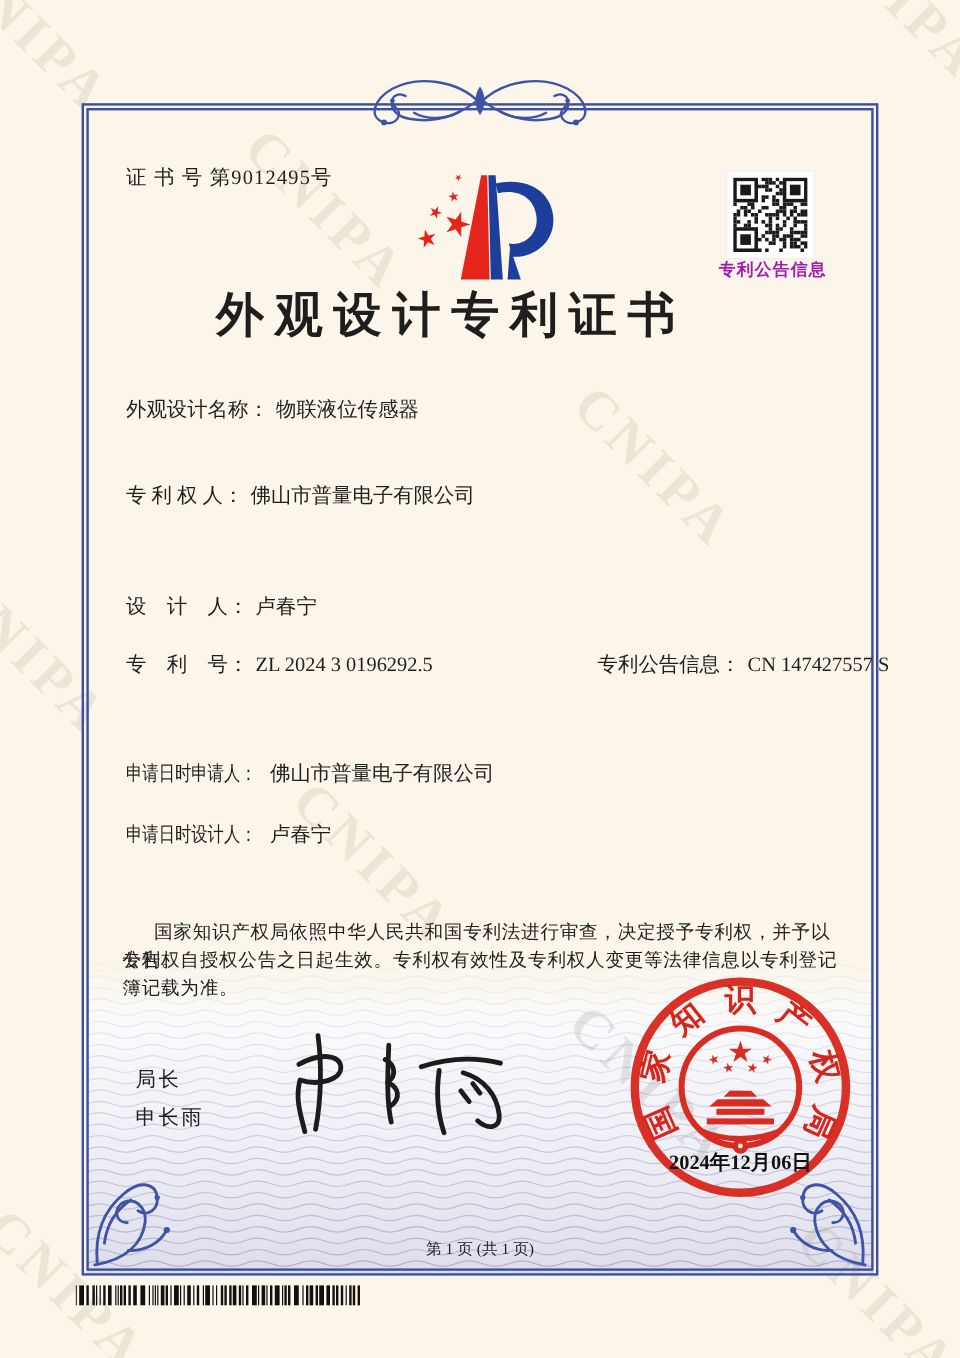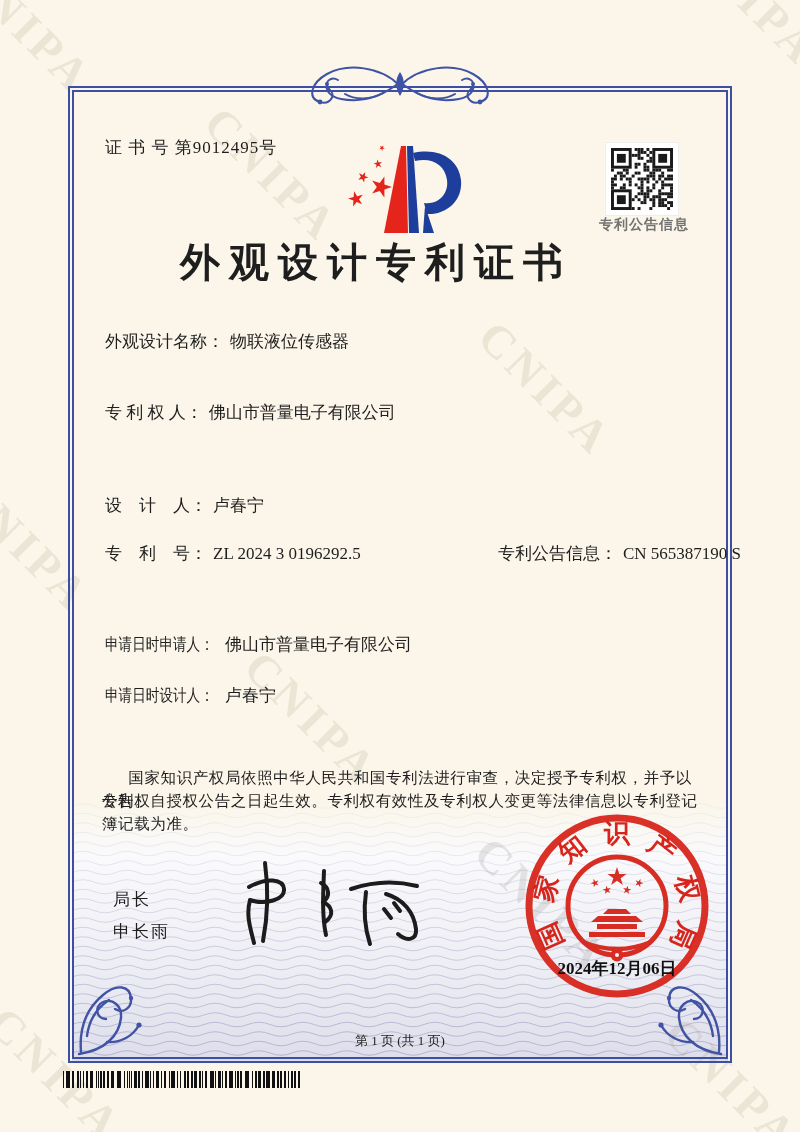--- a/index.html
+++ b/index.html
@@ -30,21 +30,21 @@
   .corner.br{left:627px;top:946px;transform:scaleX(-1);}
 
   .content{position:absolute;inset:0;z-index:5;text-decoration:underline;}
 
   .cert-no{position:absolute;left:105px;top:136px;font-size:17px;letter-spacing:1px;}
   .logo{position:absolute;left:338px;top:133px;}
   .qr-box{position:absolute;left:606px;top:143px;width:72px;height:72px;background:#fff;
           box-shadow:0 0 0 1px #eee;}
   .qr-box svg{display:block;margin:5px;}
   .qr-label{position:absolute;left:592px;top:216px;width:104px;text-align:center;
-            font-size:14px;letter-spacing:1px;color:#737373;font-weight:bold;}
+            font-size:14px;letter-spacing:1px;color:#a21caf;font-weight:bold;}
   .title{position:absolute;left:0;top:235px;width:752px;text-align:center;
          font-size:40px;font-weight:bold;letter-spacing:9px;}
 
   .row{position:absolute;left:105px;font-size:17px;white-space:nowrap;}
   .row .lbl{display:inline-block;}
   .row .val{margin-left:6px;margin-top:32px;}
   .row.addr .val{display:inline-block;width:492px;white-space:normal;
                  vertical-align:top;line-height:22px;margin-left:4px;}
   .row .cond{transform:scaleX(0.80);transform-origin:0 50%;width:136px;margin-right:-22px;}
   .rcol{position:absolute;left:393px;top:0;}
@@ -328,21 +328,21 @@
       <span class="lbl">外观设计名称：</span><span class="val">物联液位传感器</span>
     </div>
     <div class="row" style="top:401px">
       <span class="lbl">专 利 权 人：</span><span class="val">佛山市普量电子有限公司</span>
     </div>
     <div class="row" style="top:494px">
       <span class="lbl">设　计　人：</span><span class="val">卢春宁</span>
     </div>
     <div class="row" style="top:542px">
       <span class="lbl">专　利　号：</span><span class="val">ZL 2024 3 0196292.5</span>
-      <span class="rcol"><span class="lbl">专利公告信息：</span><span class="val">CN 565387190 S</span></span>
+      <span class="rcol"><span class="lbl">专利公告信息：</span><span class="val">CN 147427557 S</span></span>
     </div>
     <div class="row" style="top:633px">
       <span class="lbl cond">申请日时申请人：</span><span class="val">佛山市普量电子有限公司</span>
     </div>
     <div class="row" style="top:684px">
       <span class="lbl cond">申请日时设计人：</span><span class="val">卢春宁</span>
     </div>
 
     <div class="statement l1">国家知识产权局依照中华人民共和国专利法进行审查，决定授予专利权，并予以公告。</div>
     <div class="statement l2">专利权自授权公告之日起生效。专利权有效性及专利权人变更等法律信息以专利登记簿记载为准。</div>

